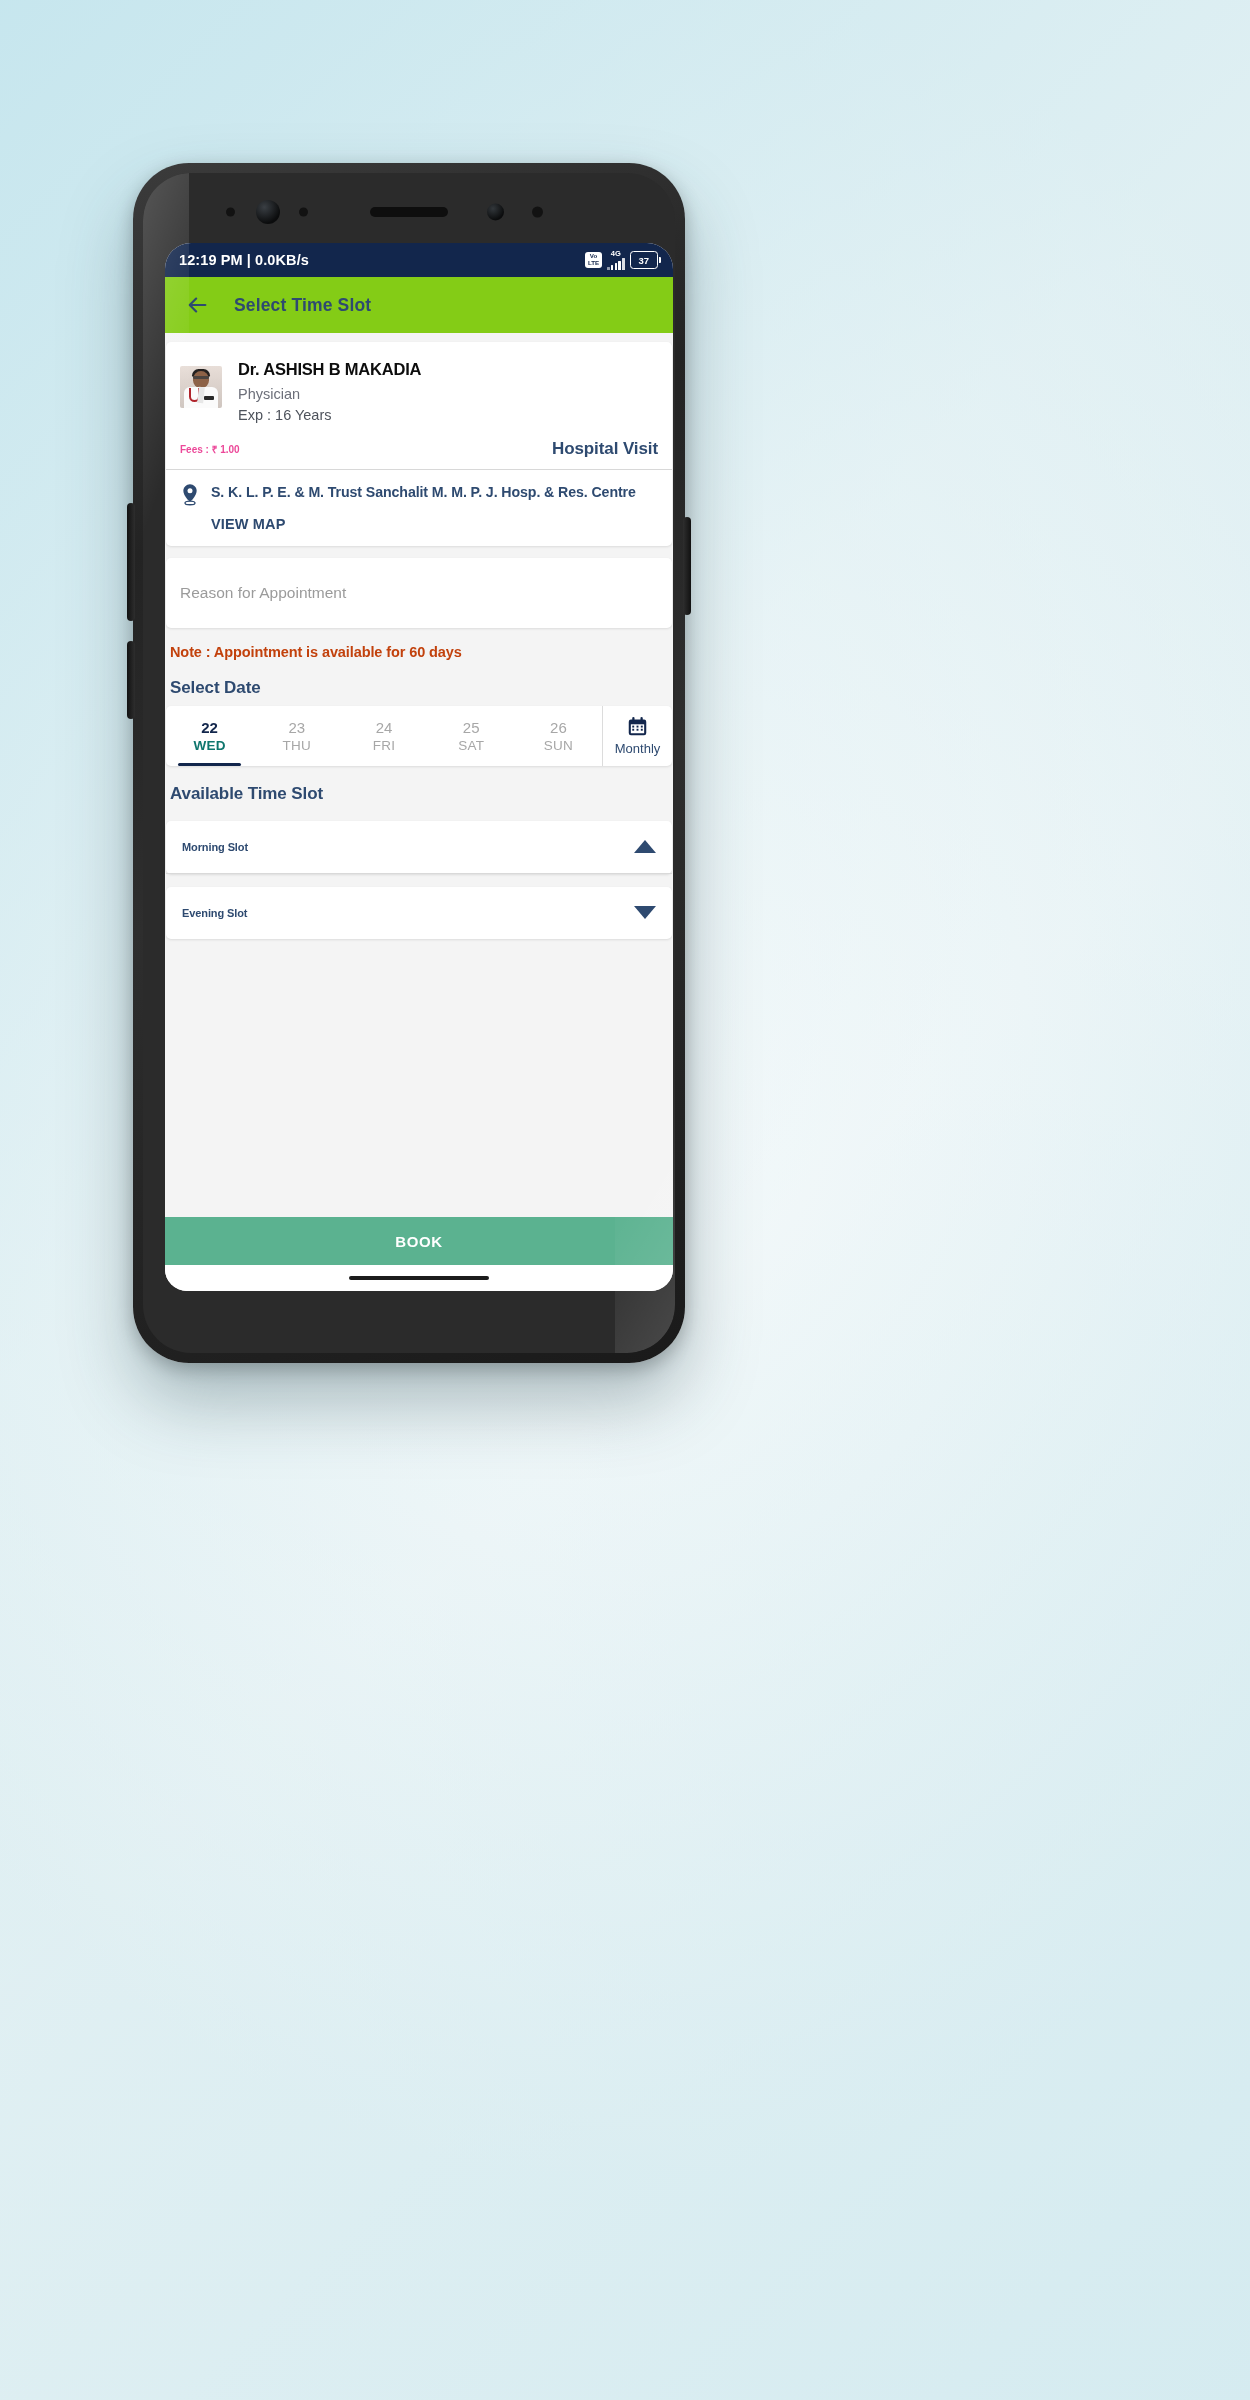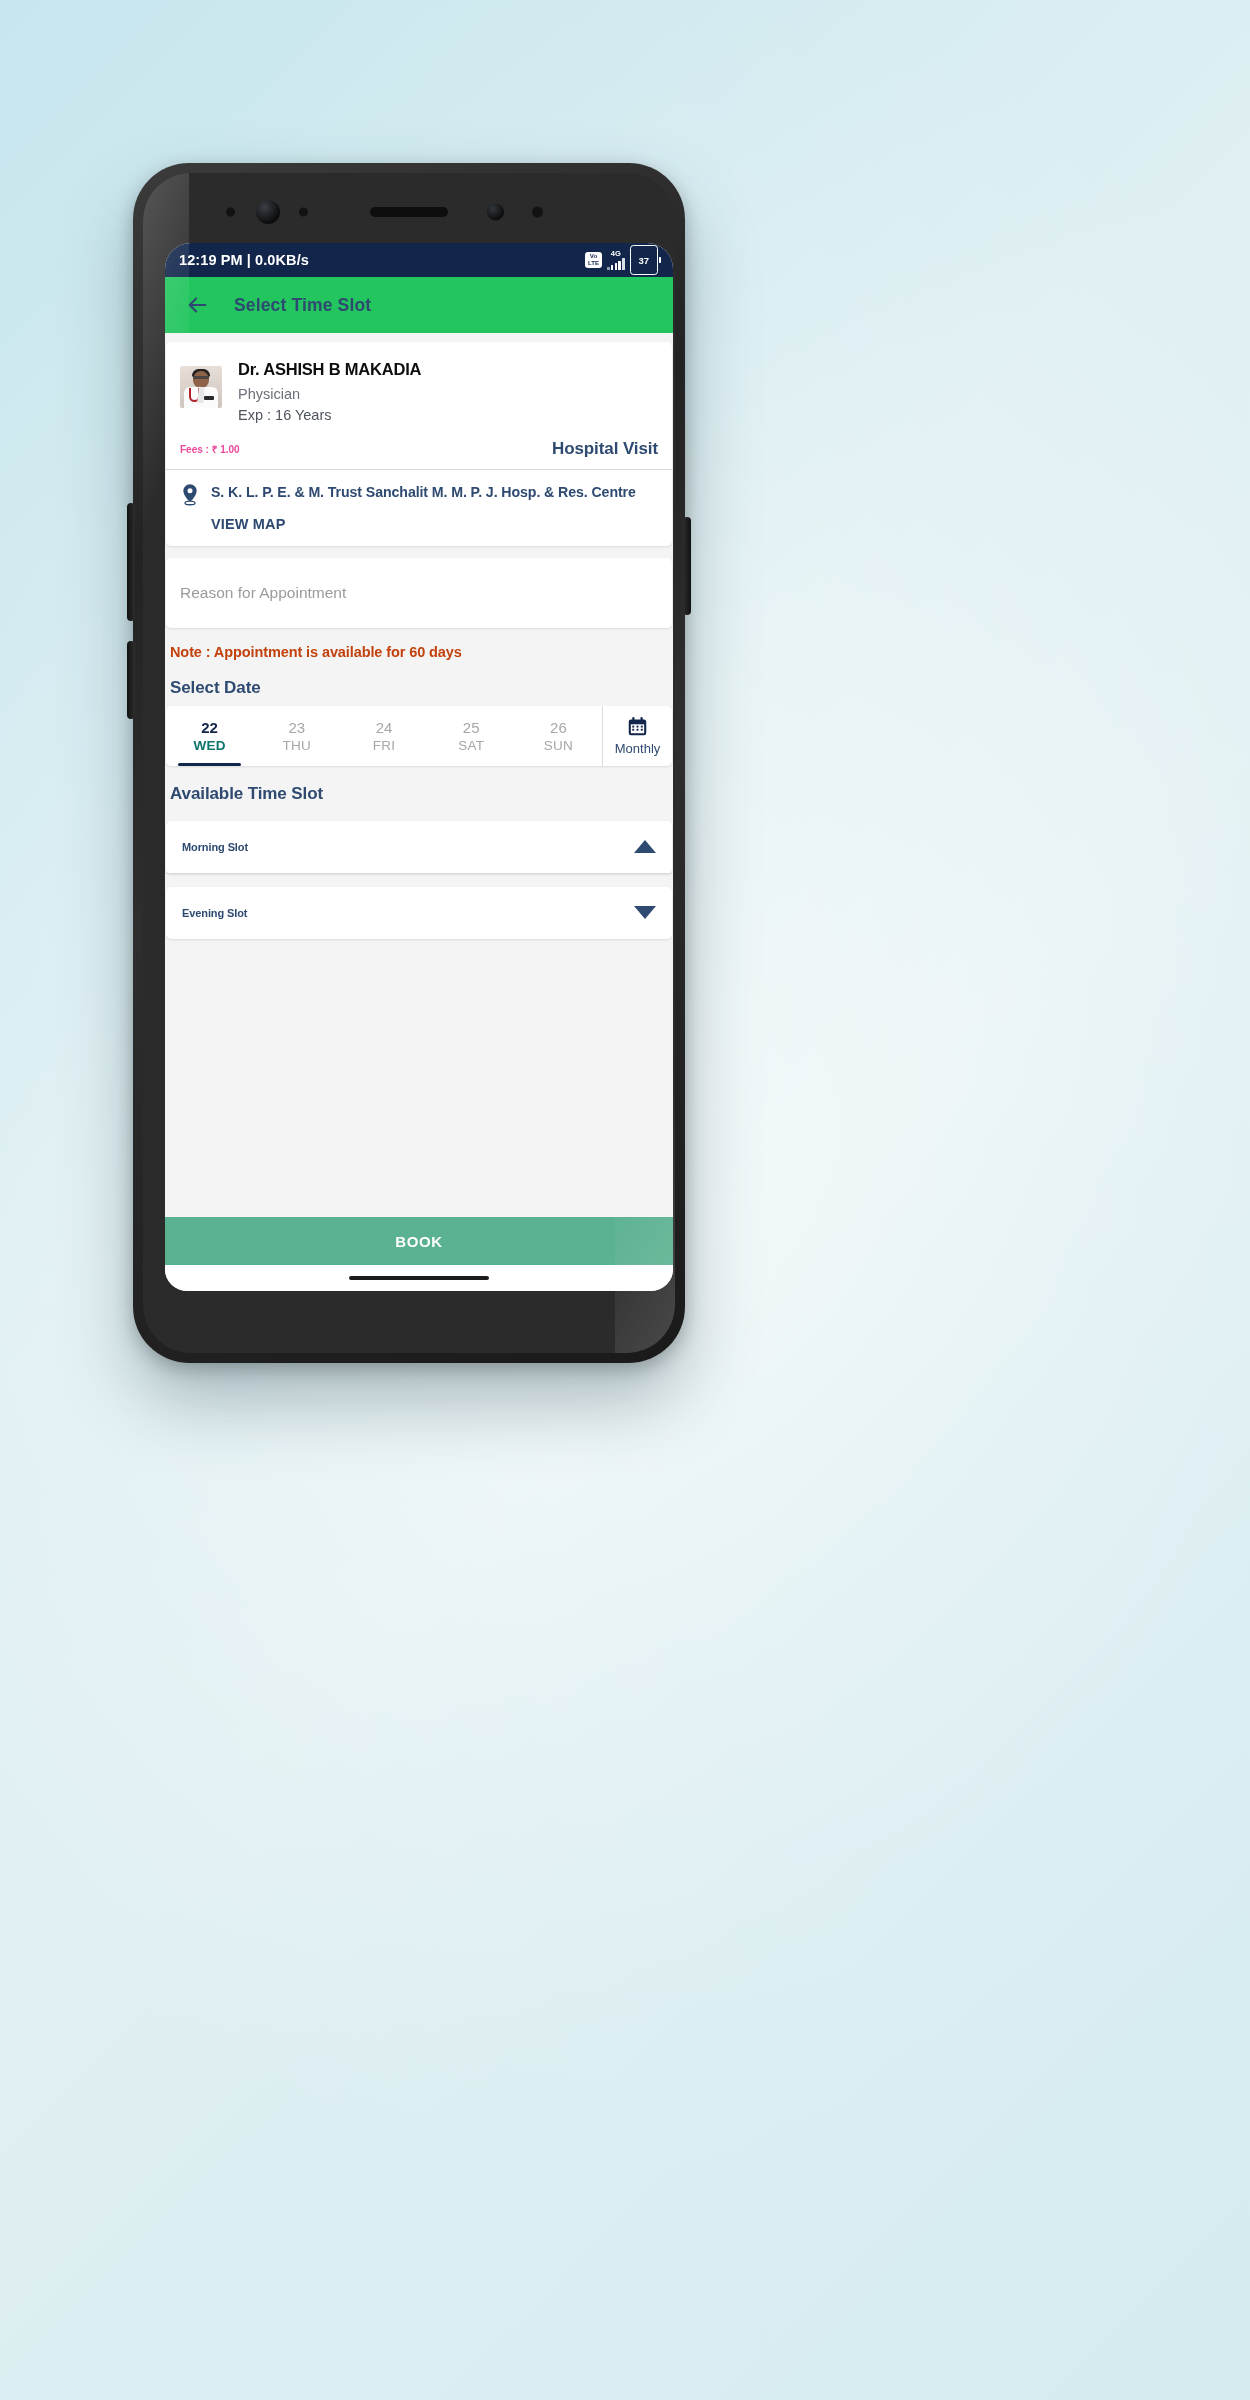--- a/index.html
+++ b/index.html
@@ -99,28 +99,28 @@
   .bars i:nth-child(1){height:3px;opacity:.55}
   .bars i:nth-child(2){height:5px}
   .bars i:nth-child(3){height:7px}
   .bars i:nth-child(4){height:9.5px}
   .bars i:nth-child(5){height:12px;opacity:.85}
   .battery {
     display: flex; align-items: center; gap: 1px;
   }
   .batt-body {
     border: 1.6px solid #fff; border-radius: 3.5px;
-    width: 28px; height: 30px; display: flex; align-items: center; justify-content: center;
+    width: 28px; height: 18px; display: flex; align-items: center; justify-content: center;
     font-size: 9.5px; font-weight: 700; color: #fff;
   }
   .batt-tip { width: 2.2px; height: 6px; background: #fff; border-radius: 0 1px 1px 0; }
 
   
   .appbar {
-    height: 56px; background: #22c55e; display: flex; align-items: center;
+    height: 56px; background: #84cc16; display: flex; align-items: center;
     gap: 25px; padding: 0 22px; flex: 0 0 auto;
   }
   .back-arrow { width: 22px; height: 22px; color: #2e4a70; display:block; }
   .appbar-title { font-size: 17.5px; font-weight: 700; color: #2e4a70; letter-spacing: .15px; }
 
   
   .body {
     flex: 1 1 auto; background: #f4f4f4; padding: 0 1px;
     display: flex; flex-direction: column; overflow: hidden;
   }

